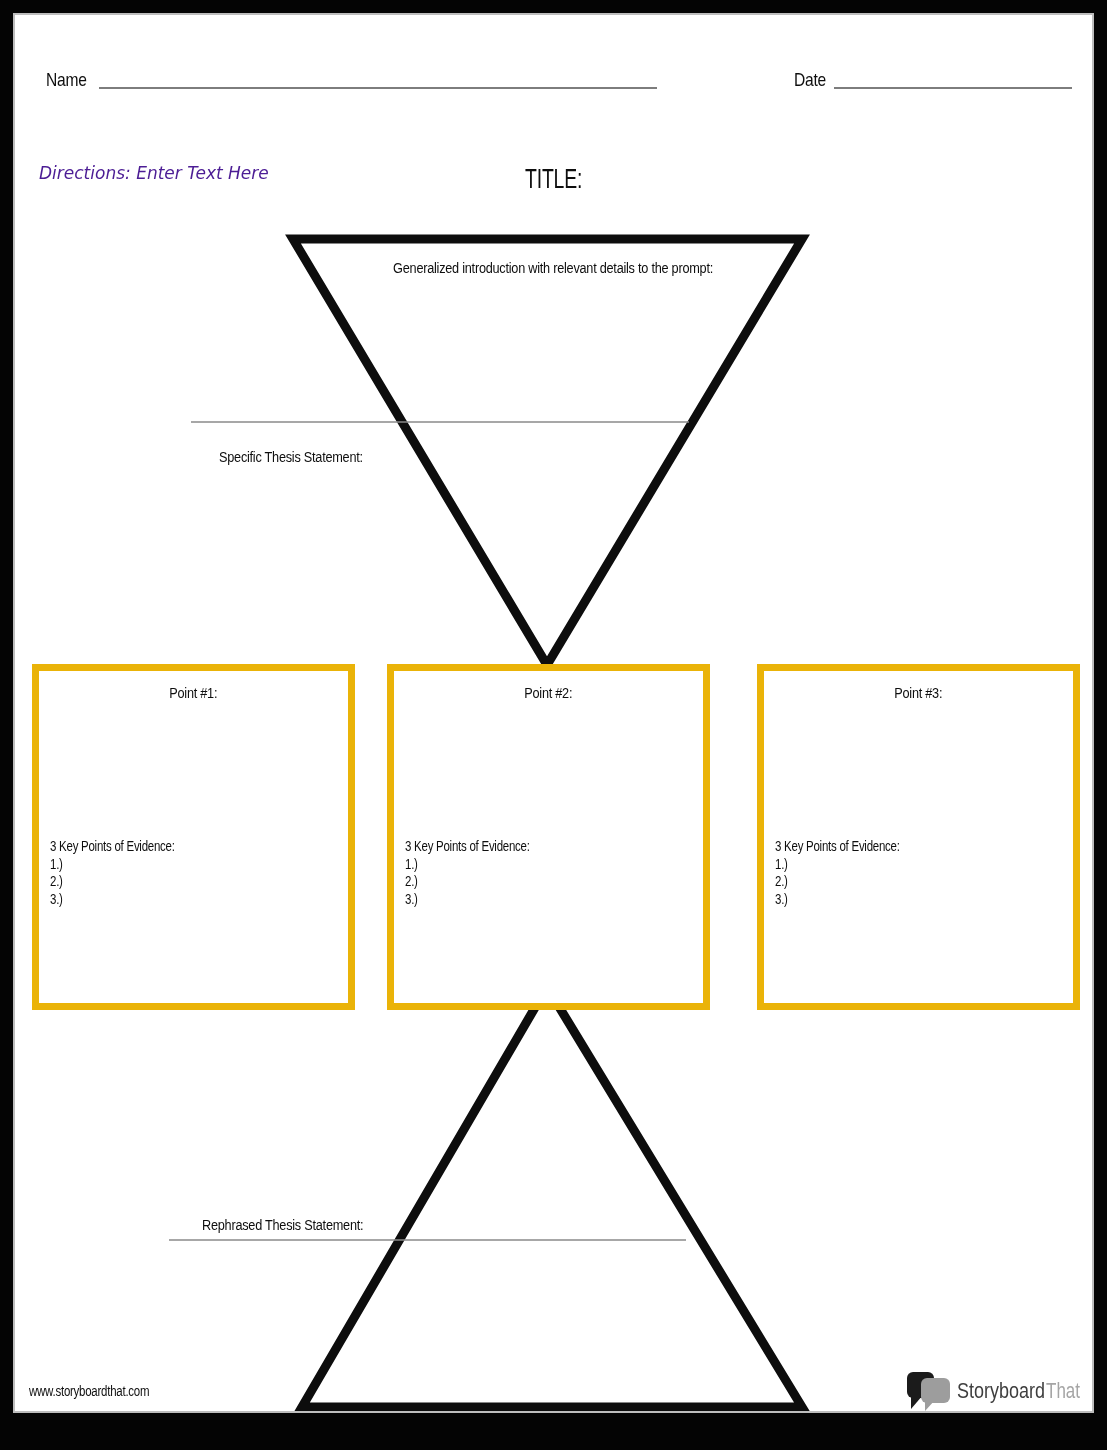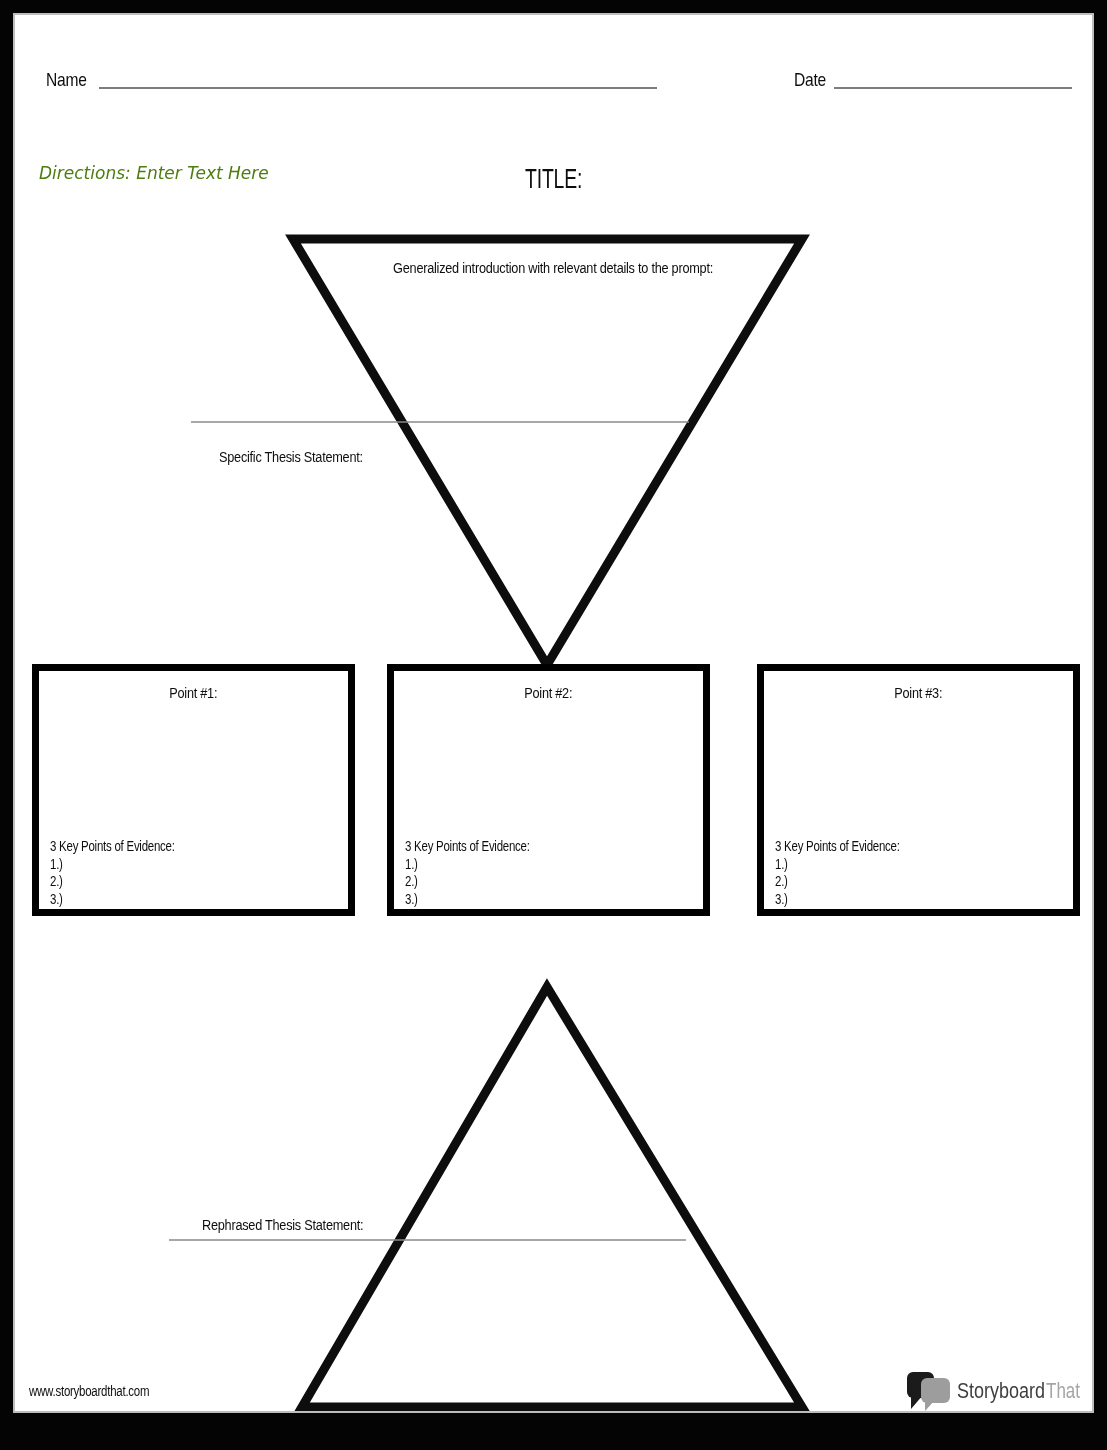--- a/index.html
+++ b/index.html
@@ -9,27 +9,27 @@
         border:2px solid #bdbdbd;box-sizing:border-box;}
   .abs{position:absolute;}
   .cond{font-family:"Liberation Sans",sans-serif;font-weight:normal;letter-spacing:-0.3px;}
   .sq{display:inline-block;transform:scaleX(0.82);}
   .sqL{display:inline-block;transform:scaleX(0.82);transform-origin:0 50%;}
   .fillline{position:absolute;height:1.5px;background:#7d7d7d;}
   .thin{stroke:#8a8a8a;stroke-width:1.4;}
   .center-row{left:0;width:100%;text-align:center;margin-top:48px;}
   .hdr-label{font-size:19px;}
   .sect-label{font-size:15.5px;}
-  .point-box{position:absolute;top:649px;width:323px;height:252px;border:7px solid #000000;
+  .point-box{position:absolute;top:649px;width:323px;height:346px;border:7px solid #eab308;
              box-sizing:border-box;background:#fff;}
   .point-title{text-align:center;margin-top:13px;font-size:15.5px;}
   .evidence{position:absolute;left:11px;top:167px;font-size:14px;line-height:17.5px;white-space:nowrap;}
   #title-row{top:101px;font-size:27px;}
   #directions{left:24px;top:148px;font-size:17px;font-style:italic;
-              font-family:"DejaVu Sans",sans-serif;color:#4d7c0f;}
+              font-family:"DejaVu Sans",sans-serif;color:#4c1d95;}
   #intro-label{top:196px;font-size:15.5px;}
   #footer-url{left:14px;top:1368px;font-size:14px;}
 </style>
 </head>
 <body>
 
 <div id="canvas">
   <div id="page">
 
     <div class="abs cond hdr-label" style="left:31px;top:54px;">

